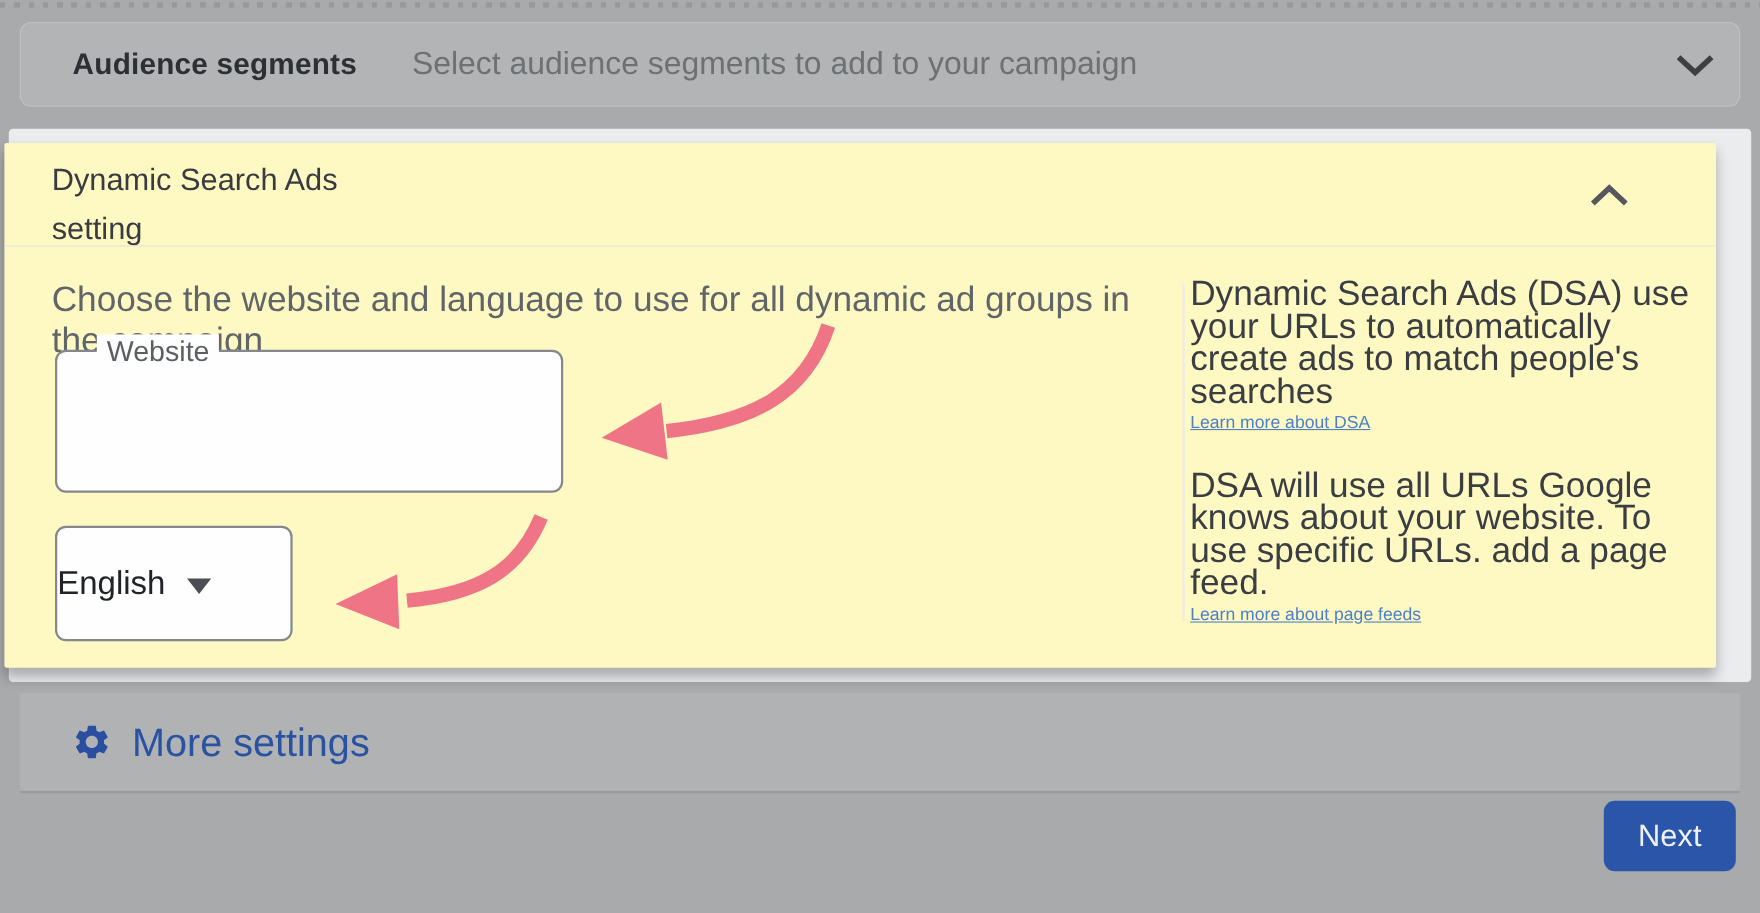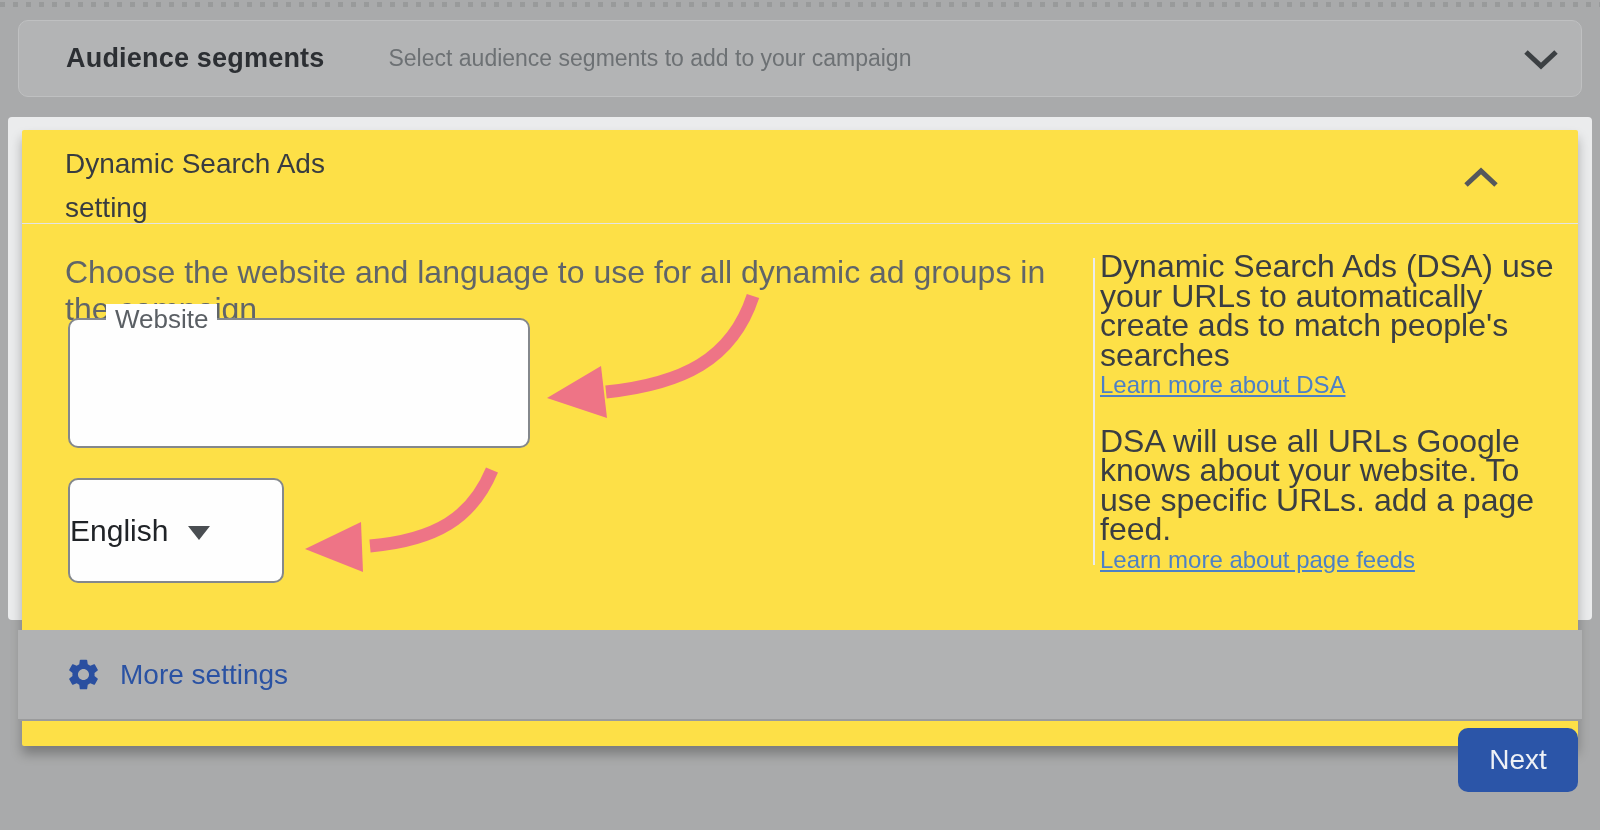--- a/index.html
+++ b/index.html
@@ -19,31 +19,31 @@
     opacity: .55;
   }
 
   
   .audience-bar {
     position: absolute; left: 18px; top: 20px; width: 1564px; height: 77px;
     background: #b3b4b5; border: 1px solid #bfc0c1; border-radius: 10px;
     display: flex; align-items: center; padding: 0 21px 0 47px;
   }
   .audience-title { font-size: 27px; font-weight: 700; color: #2c2f33; letter-spacing: .2px; }
-  .audience-subtitle { font-size: 23px; color: #6d7174; margin-left: 64px; }
+  .audience-subtitle { font-size: 29px; color: #6d7174; margin-left: 50px; }
   .chev { display: block; }
 
   
   .highlight-frame {
     position: absolute; left: 8px; top: 117px; width: 1584px; height: 503px;
     background: #ebeced; border-radius: 4px;
   }
   .dsa-card {
-    position: absolute; left: 22px; top: 130px; width: 1556px; height: 616px;
-    background: #fde047; border-radius: 2px;
+    position: absolute; left: 4px; top: 130px; width: 1556px; height: 477px;
+    background: #fef9c3; border-radius: 2px;
     box-shadow: 0 8px 12px rgba(0,0,0,.28);
   }
   .dsa-header { position: absolute; left: 43px; top: 12px; width: 340px; }
   .dsa-title { font-size: 28px; line-height: 44px; color: #383c41; }
   .dsa-collapse { position: absolute; right: 78px; top: 36px; cursor: pointer; }
   .dsa-divider { position: absolute; left: 0; top: 93px; width: 100%; height: 1px; background: #e3e4e5; }
 
   .dsa-description {
     position: absolute; left: 43px; top: 124px; width: 1000px;
     font-size: 32px; color: #606569;
@@ -75,34 +75,34 @@
     width: 0; height: 0; margin-left: 20px; margin-top: 4px;
     border-left: 11px solid transparent; border-right: 11px solid transparent;
     border-top: 14px solid #4a4e52;
   }
 
   .v-divider { position: absolute; left: 1071px; top: 128px; width: 2px; height: 307px; background: #ebebec; }
 
   .help-col { position: absolute; left: 1078px; top: 122px; width: 468px; }
   .help-text { font-size: 32px; line-height: 29.5px; color: #3a3e43; }
   .help-link {
-    font-size: 24px; line-height: 29.5px; color: #4d80c6;
+    font-size: 16px; line-height: 29.5px; color: #4d80c6;
     text-decoration: underline; display: inline-block; cursor: pointer;
   }
   .help-gap { margin-top: 27px; }
 
   .arrows-overlay { position: absolute; inset: 0; width: 1600px; height: 830px; pointer-events: none; }
 
   
   .more-settings-row {
     position: absolute; left: 18px; top: 630px; width: 1564px; height: 91px;
     background: #b1b2b3; border-bottom: 2px solid #9a9b9c;
     display: flex; align-items: center; padding-left: 47px; cursor: pointer;
   }
-  .more-settings-label { font-size: 28px; font-weight: 500; color: #2a52a3; margin-left: 18px; }
+  .more-settings-label { font-size: 36px; font-weight: 500; color: #2a52a3; margin-left: 18px; }
 
   .next-button {
     position: absolute; left: 1458px; top: 728px; width: 120px; height: 64px;
     background: #2b55a8; border: none; border-radius: 10px;
     color: #eef1f6; font-family: inherit; font-size: 28px; font-weight: 500;
     display: flex; align-items: center; justify-content: center; cursor: pointer;
   }
 </style>
 </head>
 <body>

